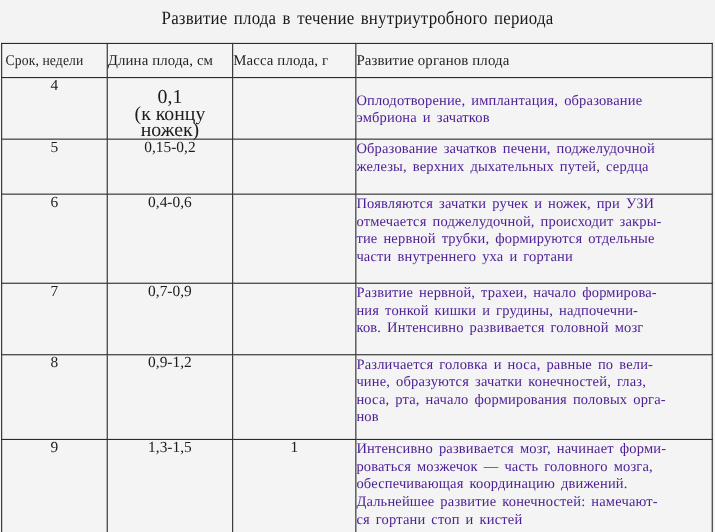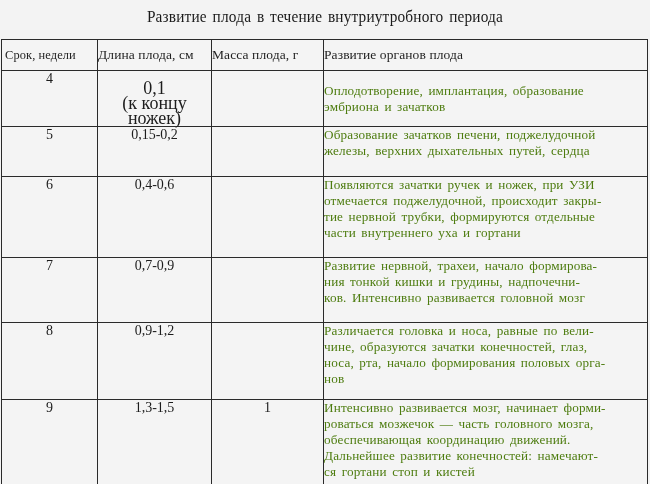--- a/index.html
+++ b/index.html
@@ -58,21 +58,21 @@
       padding-top: 11px;
       line-height: 15px;
     }
     td.desc {
       font-size: 13.2px;
       line-height: 16px;
       padding: 10px 12px 6px 11px;
       text-align: justify;
       letter-spacing: 0.15px;
       word-spacing: 2px;
-      color: #4d7c0f;
+      color: #4c1d95;
     }
     .desc-line { display: block; white-space: nowrap; }
     .sub { display: block; font-size: 18px; }
   </style>
 </head>
 <body>
 
 <div class="title">Развитие плода в течение внутриутробного периода</div>
 
 <table class="main">

